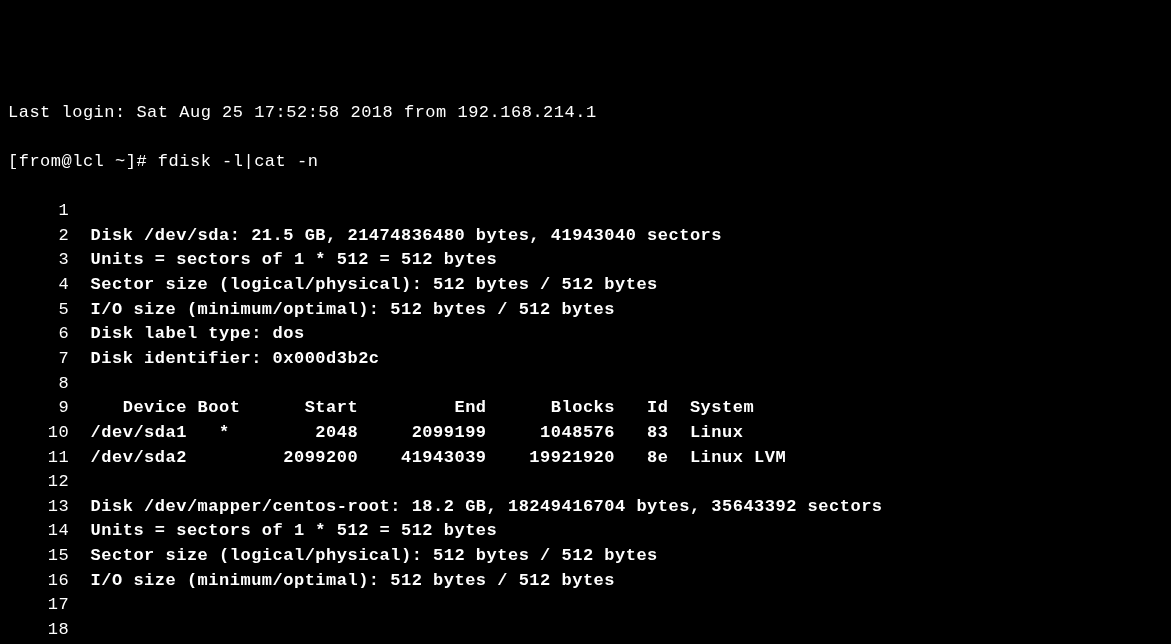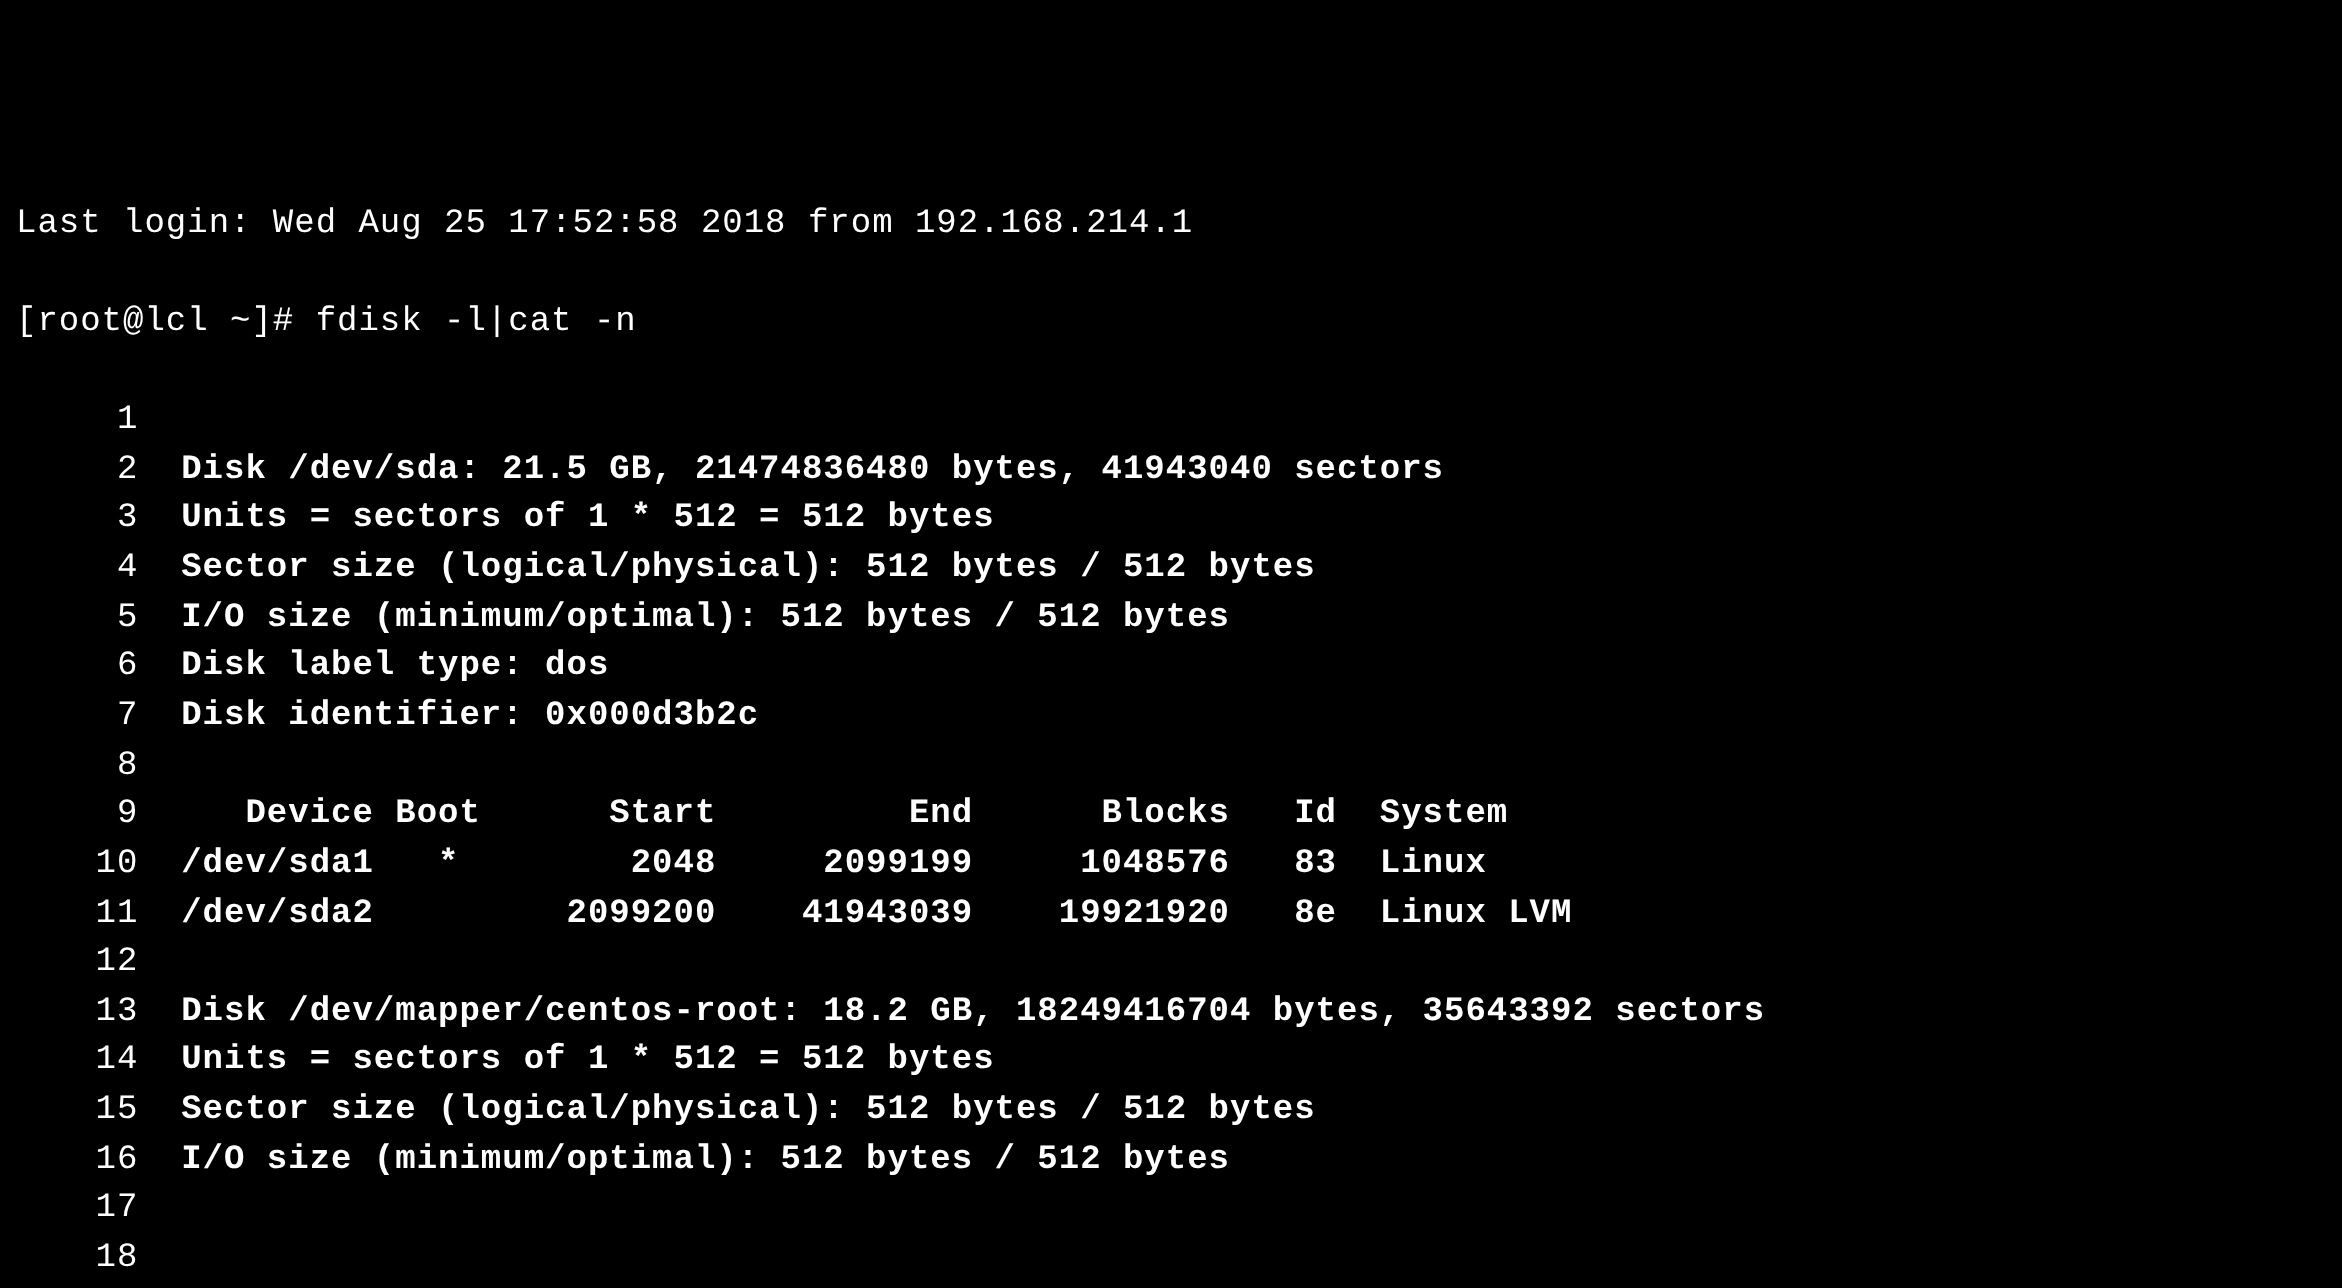--- a/index.html
+++ b/index.html
@@ -28,19 +28,19 @@
     .line-content {
       display: inline;
       font-weight: bold;
     }
   </style>
 </head>
 <body>
 
 
 
-<div class="terminal-line">Last login: Wed Aug 25 17:52:58 2018 from 192.168.214.1</div>
-<div class="terminal-line">[root@lcl ~]# fdisk -l|cat -n</div>
+<div class="terminal-line">Last login: Sat Aug 25 17:52:58 2018 from 192.168.214.1</div>
+<div class="terminal-line">[from@lcl ~]# fdisk -l|cat -n</div>
 <div id="output-lines"><div class="terminal-line"><span class="line-num">1</span><span class="line-content">  </span></div><div class="terminal-line"><span class="line-num">2</span><span class="line-content">  Disk /dev/sda: 21.5 GB, 21474836480 bytes, 41943040 sectors</span></div><div class="terminal-line"><span class="line-num">3</span><span class="line-content">  Units = sectors of 1 * 512 = 512 bytes</span></div><div class="terminal-line"><span class="line-num">4</span><span class="line-content">  Sector size (logical/physical): 512 bytes / 512 bytes</span></div><div class="terminal-line"><span class="line-num">5</span><span class="line-content">  I/O size (minimum/optimal): 512 bytes / 512 bytes</span></div><div class="terminal-line"><span class="line-num">6</span><span class="line-content">  Disk label type: dos</span></div><div class="terminal-line"><span class="line-num">7</span><span class="line-content">  Disk identifier: 0x000d3b2c</span></div><div class="terminal-line"><span class="line-num">8</span><span class="line-content">  </span></div><div class="terminal-line"><span class="line-num">9</span><span class="line-content">     Device Boot      Start         End      Blocks   Id  System</span></div><div class="terminal-line"><span class="line-num">10</span><span class="line-content">  /dev/sda1   *        2048     2099199     1048576   83  Linux</span></div><div class="terminal-line"><span class="line-num">11</span><span class="line-content">  /dev/sda2         2099200    41943039    19921920   8e  Linux LVM</span></div><div class="terminal-line"><span class="line-num">12</span><span class="line-content">  </span></div><div class="terminal-line"><span class="line-num">13</span><span class="line-content">  Disk /dev/mapper/centos-root: 18.2 GB, 18249416704 bytes, 35643392 sectors</span></div><div class="terminal-line"><span class="line-num">14</span><span class="line-content">  Units = sectors of 1 * 512 = 512 bytes</span></div><div class="terminal-line"><span class="line-num">15</span><span class="line-content">  Sector size (logical/physical): 512 bytes / 512 bytes</span></div><div class="terminal-line"><span class="line-num">16</span><span class="line-content">  I/O size (minimum/optimal): 512 bytes / 512 bytes</span></div><div class="terminal-line"><span class="line-num">17</span><span class="line-content">  </span></div><div class="terminal-line"><span class="line-num">18</span><span class="line-content">  </span></div><div class="terminal-line"><span class="line-num">19</span></div></div>
 
 
 
 
 
 </body></html>

